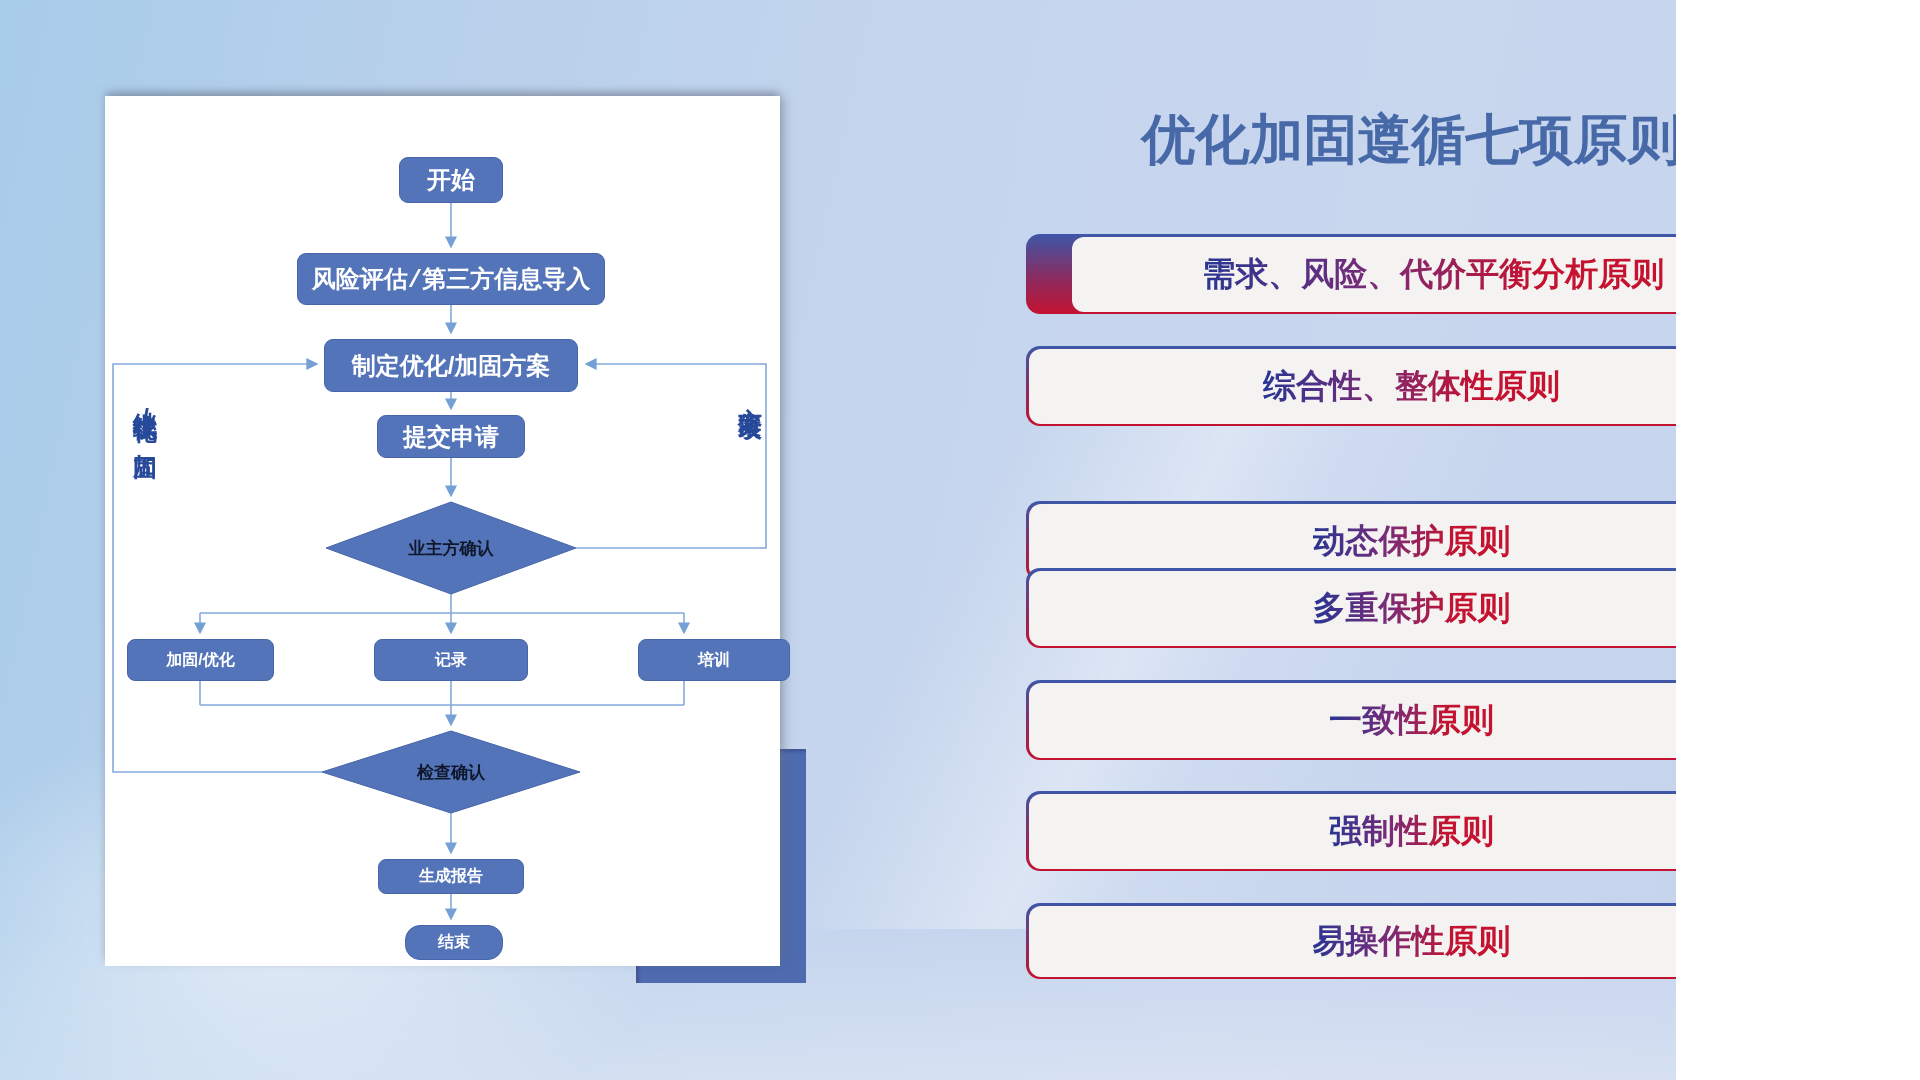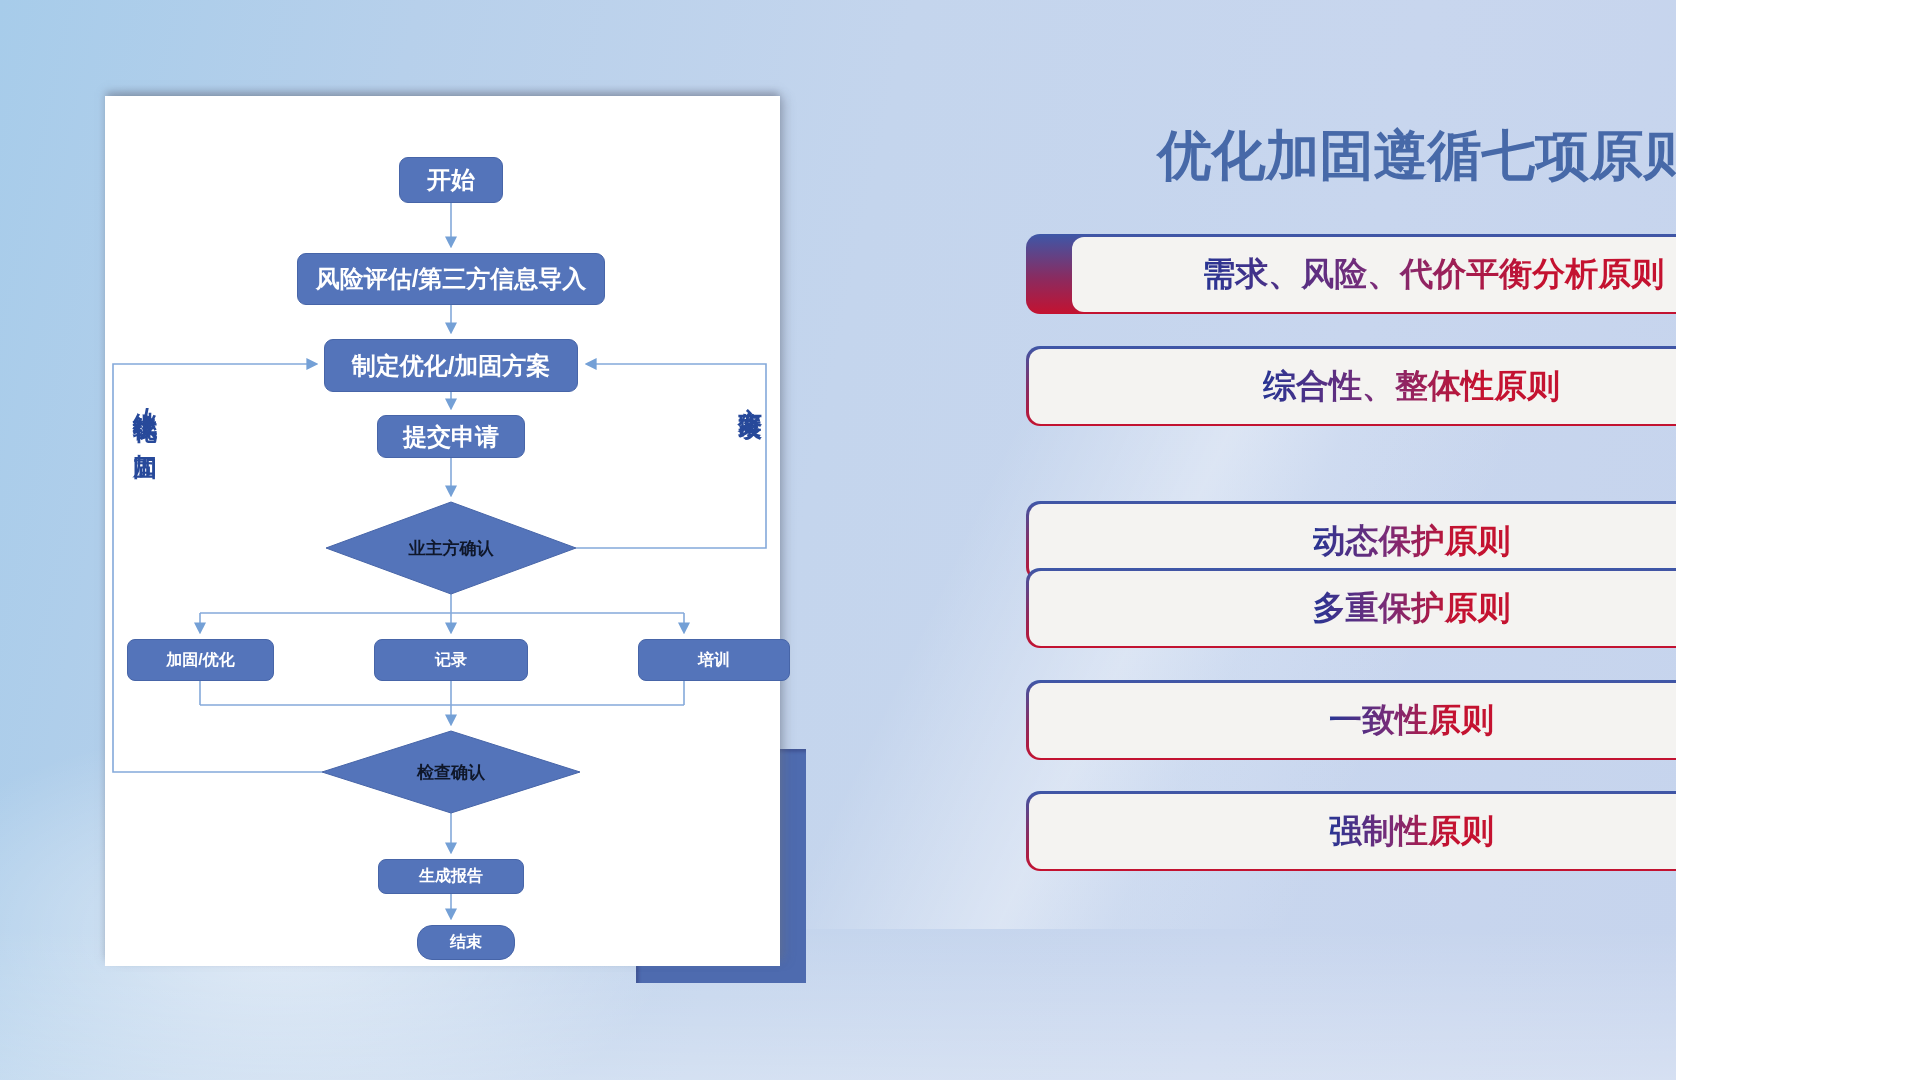--- a/index.html
+++ b/index.html
@@ -46,21 +46,21 @@
     display:flex;align-items:center;justify-content:center;white-space:nowrap;z-index:3;
   }
   .vlabel{
     position:absolute;writing-mode:vertical-rl;text-orientation:upright;
     color:#27499A;font-weight:bold;font-size:24px;letter-spacing:3px;
     white-space:nowrap;z-index:3;
   }
 
   
   .title{
-    position:absolute;left:1026px;top:104px;width:771px;margin:16px;
+    position:absolute;left:1026px;top:104px;width:771px;margin:0;
     text-align:center;font-size:54px;font-weight:bold;color:#4769A8;z-index:3;
   }
   .pbox{
     position:absolute;left:1026px;width:771px;height:80px;
     background:linear-gradient(180deg,#3D57A8 0%,#8A2B60 55%,#C41230 100%);
     border-radius:14px;padding:2.5px;box-sizing:border-box;z-index:3;
   }
   .pinner{
     width:100%;height:100%;background:#F4F3F1;border-radius:12px;
     display:flex;align-items:center;justify-content:center;
@@ -111,39 +111,39 @@
         <polyline points="471,452 661,452 661,268 482,268" marker-end="url(#ah)"></polyline>
       </g>
       <g fill="#5474BA" stroke="#4765A8" stroke-width="1">
         <polygon points="221,452 346,406 471,452 346,498"></polygon>
         <polygon points="217,676 346,635 475,676 346,717"></polygon>
       </g>
     </svg>
 
     <div class="fbox" style="left:294px;top:61px;width:104px;height:46px;">开始</div>
 
-    <div class="fbox" style="left:192px;top:157px;width:308px;height:52px;">风险评估/第三方信息导入</div>
+    <div class="fbox" style="left:192px;top:157px;width:308px;height:52px;font-family:Liberation Mono, monospace;">风险评估/第三方信息导入</div>
 
     <div class="fbox" style="left:219px;top:243px;width:254px;height:53px;">制定优化/加固方案</div>
 
     <div class="fbox" style="left:272px;top:319px;width:148px;height:43px;">提交申请</div>
 
     <div class="dlabel" style="left:221px;top:406px;width:250px;height:92px;">业主方确认</div>
 
     <div class="fbox small" style="left:22px;top:543px;width:147px;height:42px;">加固/优化</div>
 
     <div class="fbox small" style="left:269px;top:543px;width:154px;height:42px;">记录</div>
 
     <div class="fbox small" style="left:533px;top:543px;width:152px;height:42px;">培训</div>
 
     <div class="dlabel" style="left:217px;top:635px;width:258px;height:82px;">检查确认</div>
 
     <div class="fbox small" style="left:273px;top:763px;width:146px;height:35px;">生成报告</div>
 
-    <div class="fbox small" style="left:312px;top:829px;width:98px;height:35px;border-radius:15px;">结束</div>
+    <div class="fbox small" style="left:300px;top:829px;width:98px;height:35px;border-radius:15px;">结束</div>
 
     <div class="vlabel" style="left:24px;top:296px;height:175px;">继续优化/加固</div>
 
     <div class="vlabel" style="left:629px;top:292px;height:115px;">方案修改</div>
 
   </div>
 
   <h1 class="title">优化加固遵循七项原则</h1>
 
   <div class="pbox" style="top:234px;padding-left:46px;">
@@ -169,14 +169,19 @@
   <div class="pbox" style="top:680px;">
     <div class="pinner">
         <span class="ptext">一致性原则</span>
       </div>
   </div>
   <div class="pbox" style="top:791px;">
     <div class="pinner">
         <span class="ptext">强制性原则</span>
       </div>
   </div>
+  <div class="pbox" style="top:903px;height:76px;">
+    <div class="pinner">
+        <span class="ptext">易操作性原则</span>
+      </div>
+  </div>
 
 </div>
 
 </body></html>

